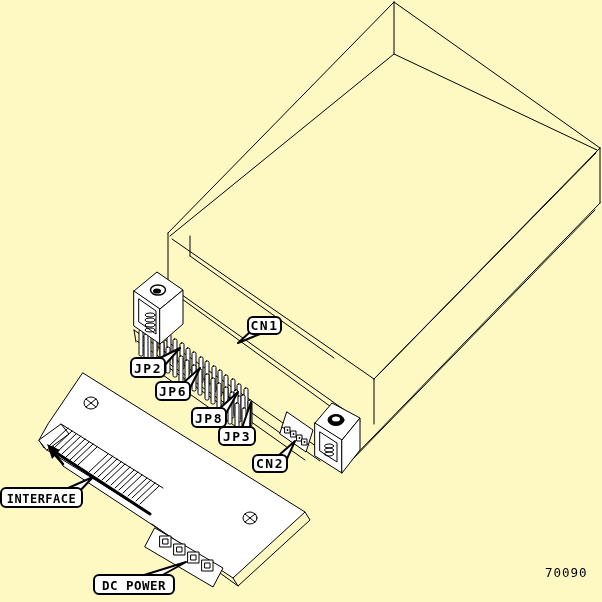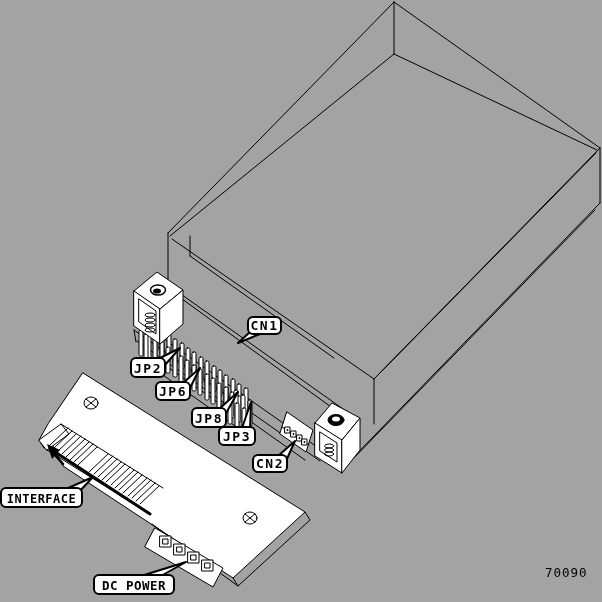--- a/index.html
+++ b/index.html
@@ -1,16 +1,16 @@
 <!DOCTYPE html>
 <html><head>
 <meta charset="utf-8">
 <style>
   html,body{margin:0;padding:0;background:#fff;}
-  .stage{position:relative;width:602px;height:602px;background:#a3a3a3;overflow:hidden;
+  .stage{position:relative;width:602px;height:602px;background:#fef9c3;overflow:hidden;
          font-family:"DejaVu Sans Mono",monospace;}
   svg{position:absolute;left:0;top:0;}
   .callout-text{font-family:"DejaVu Sans Mono",monospace;font-weight:bold;fill:#000;}
 </style>
 </head>
 <body>
 
 <div class="stage">
 <svg width="602" height="602" viewBox="0 0 602 602">
   <g stroke="#000" stroke-width="1" fill="none" stroke-linejoin="round" stroke-linecap="round">

